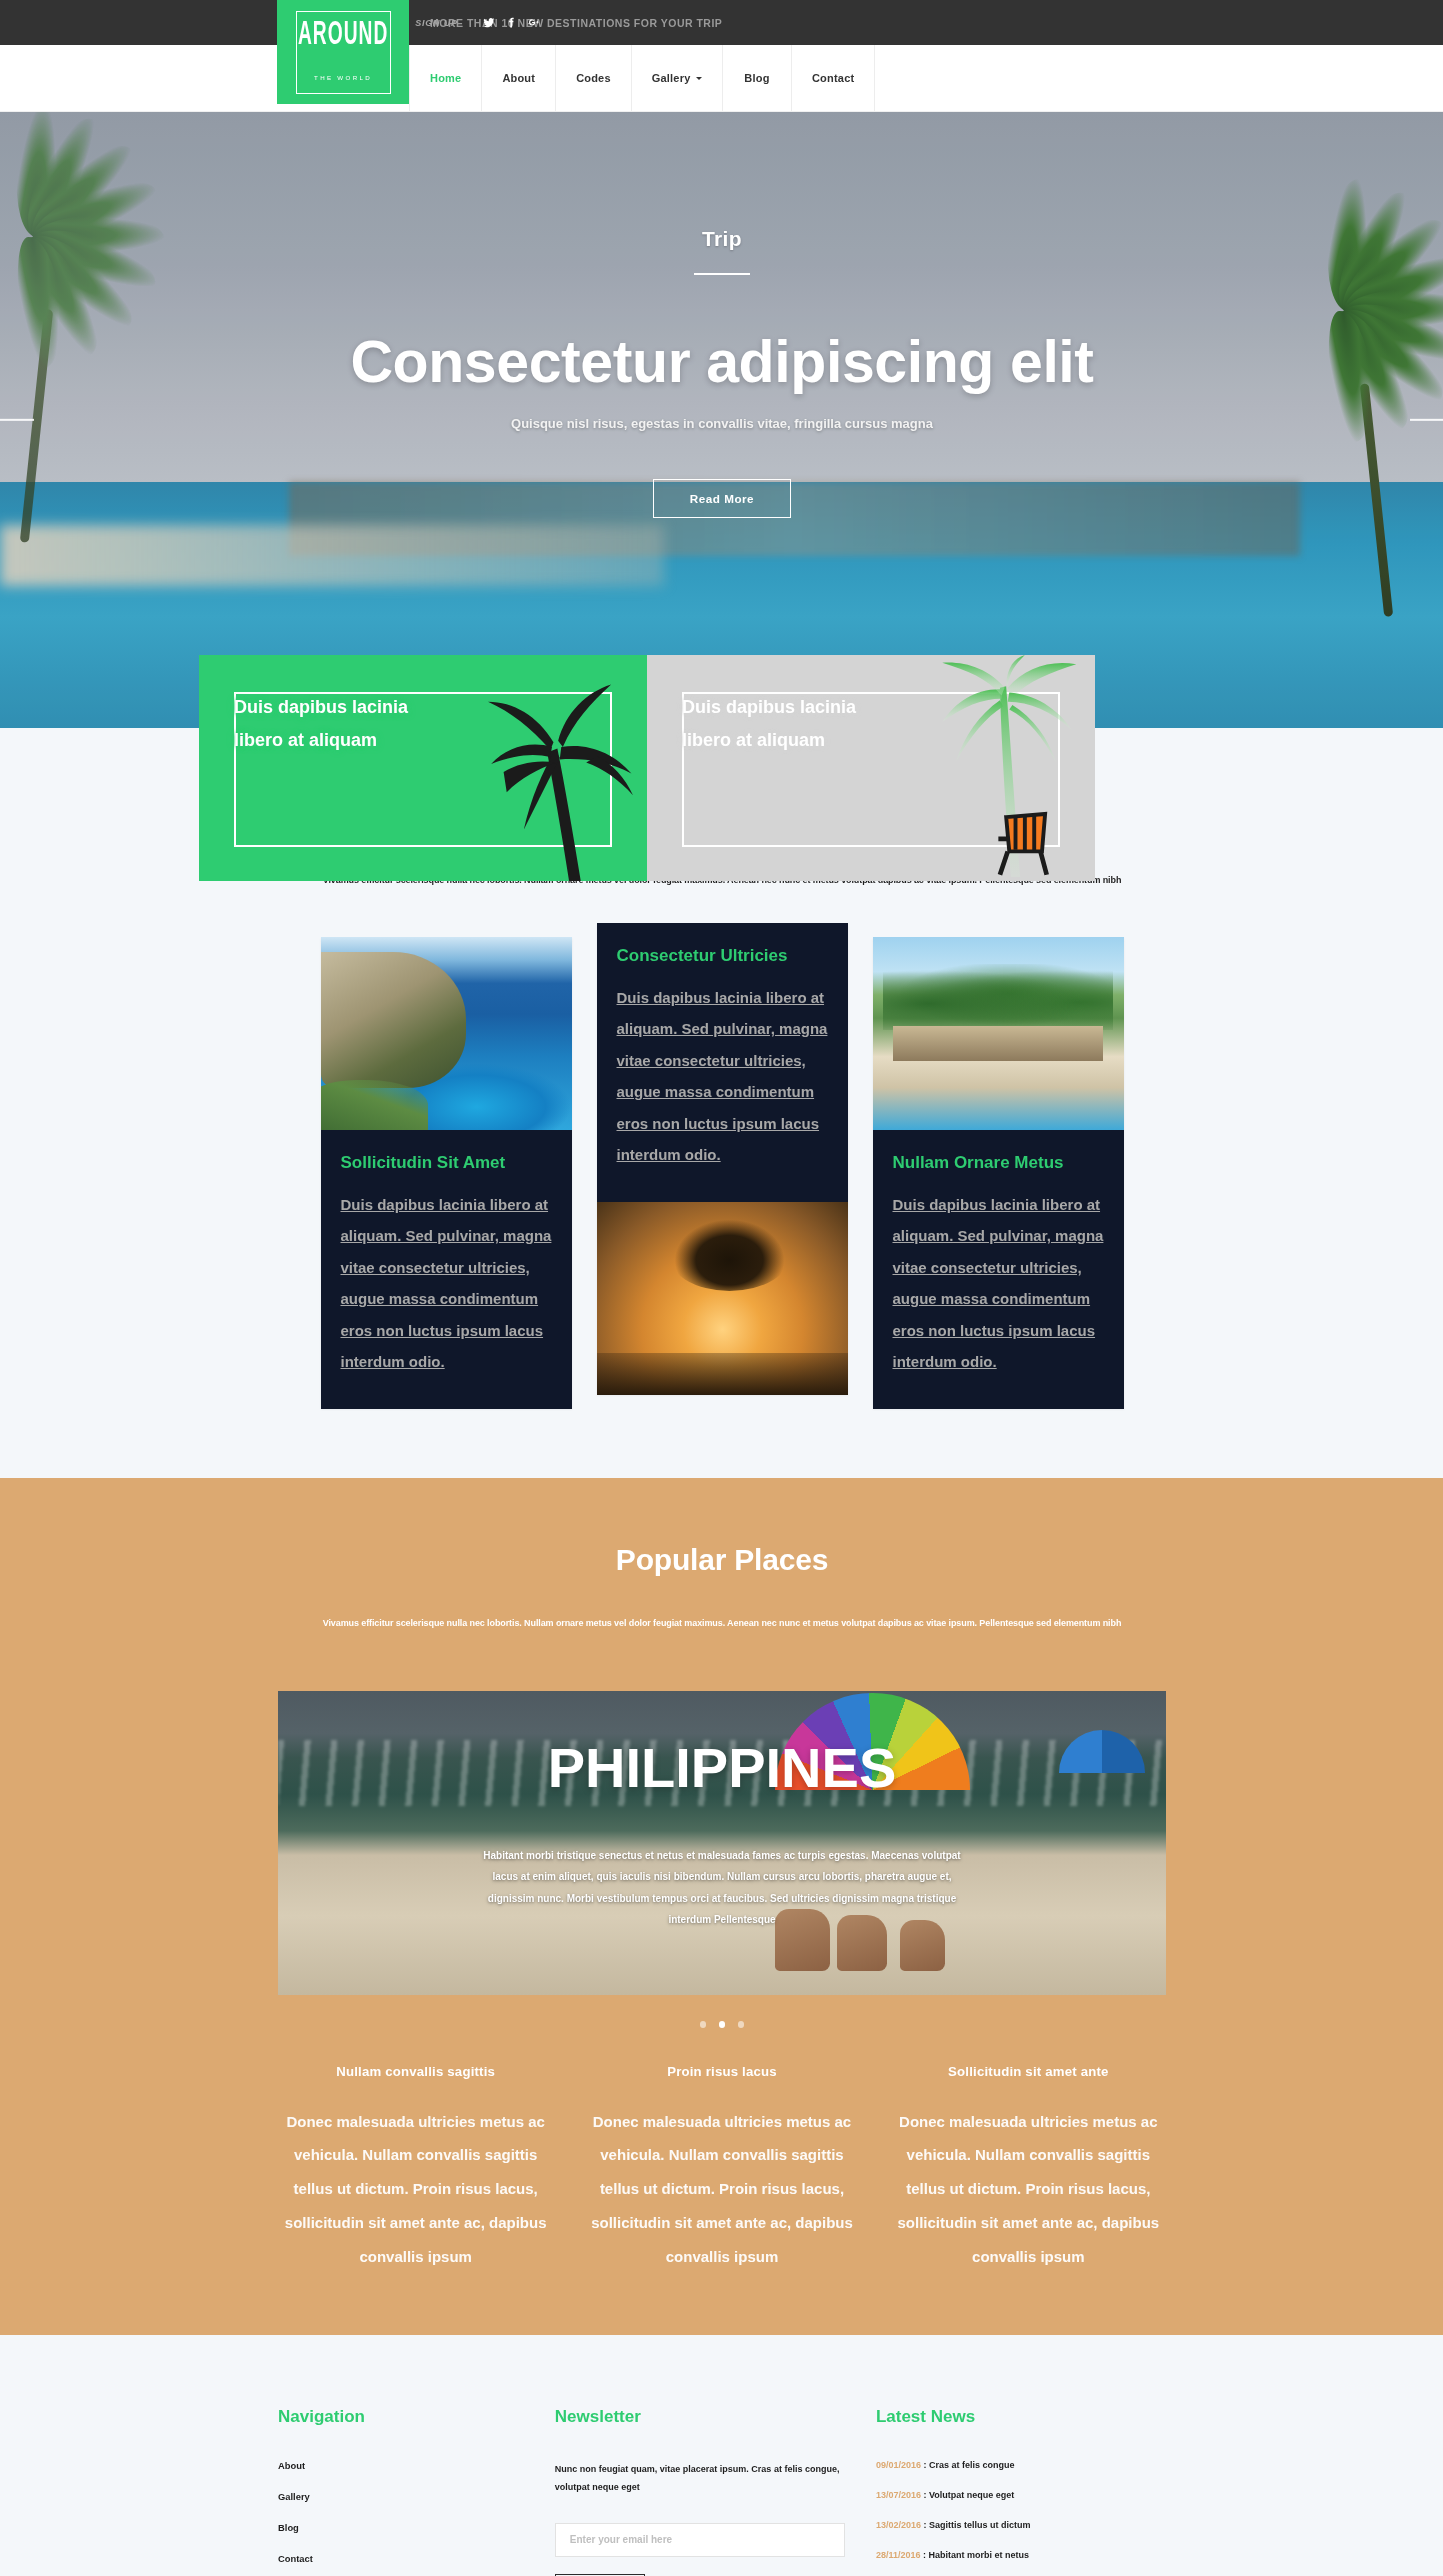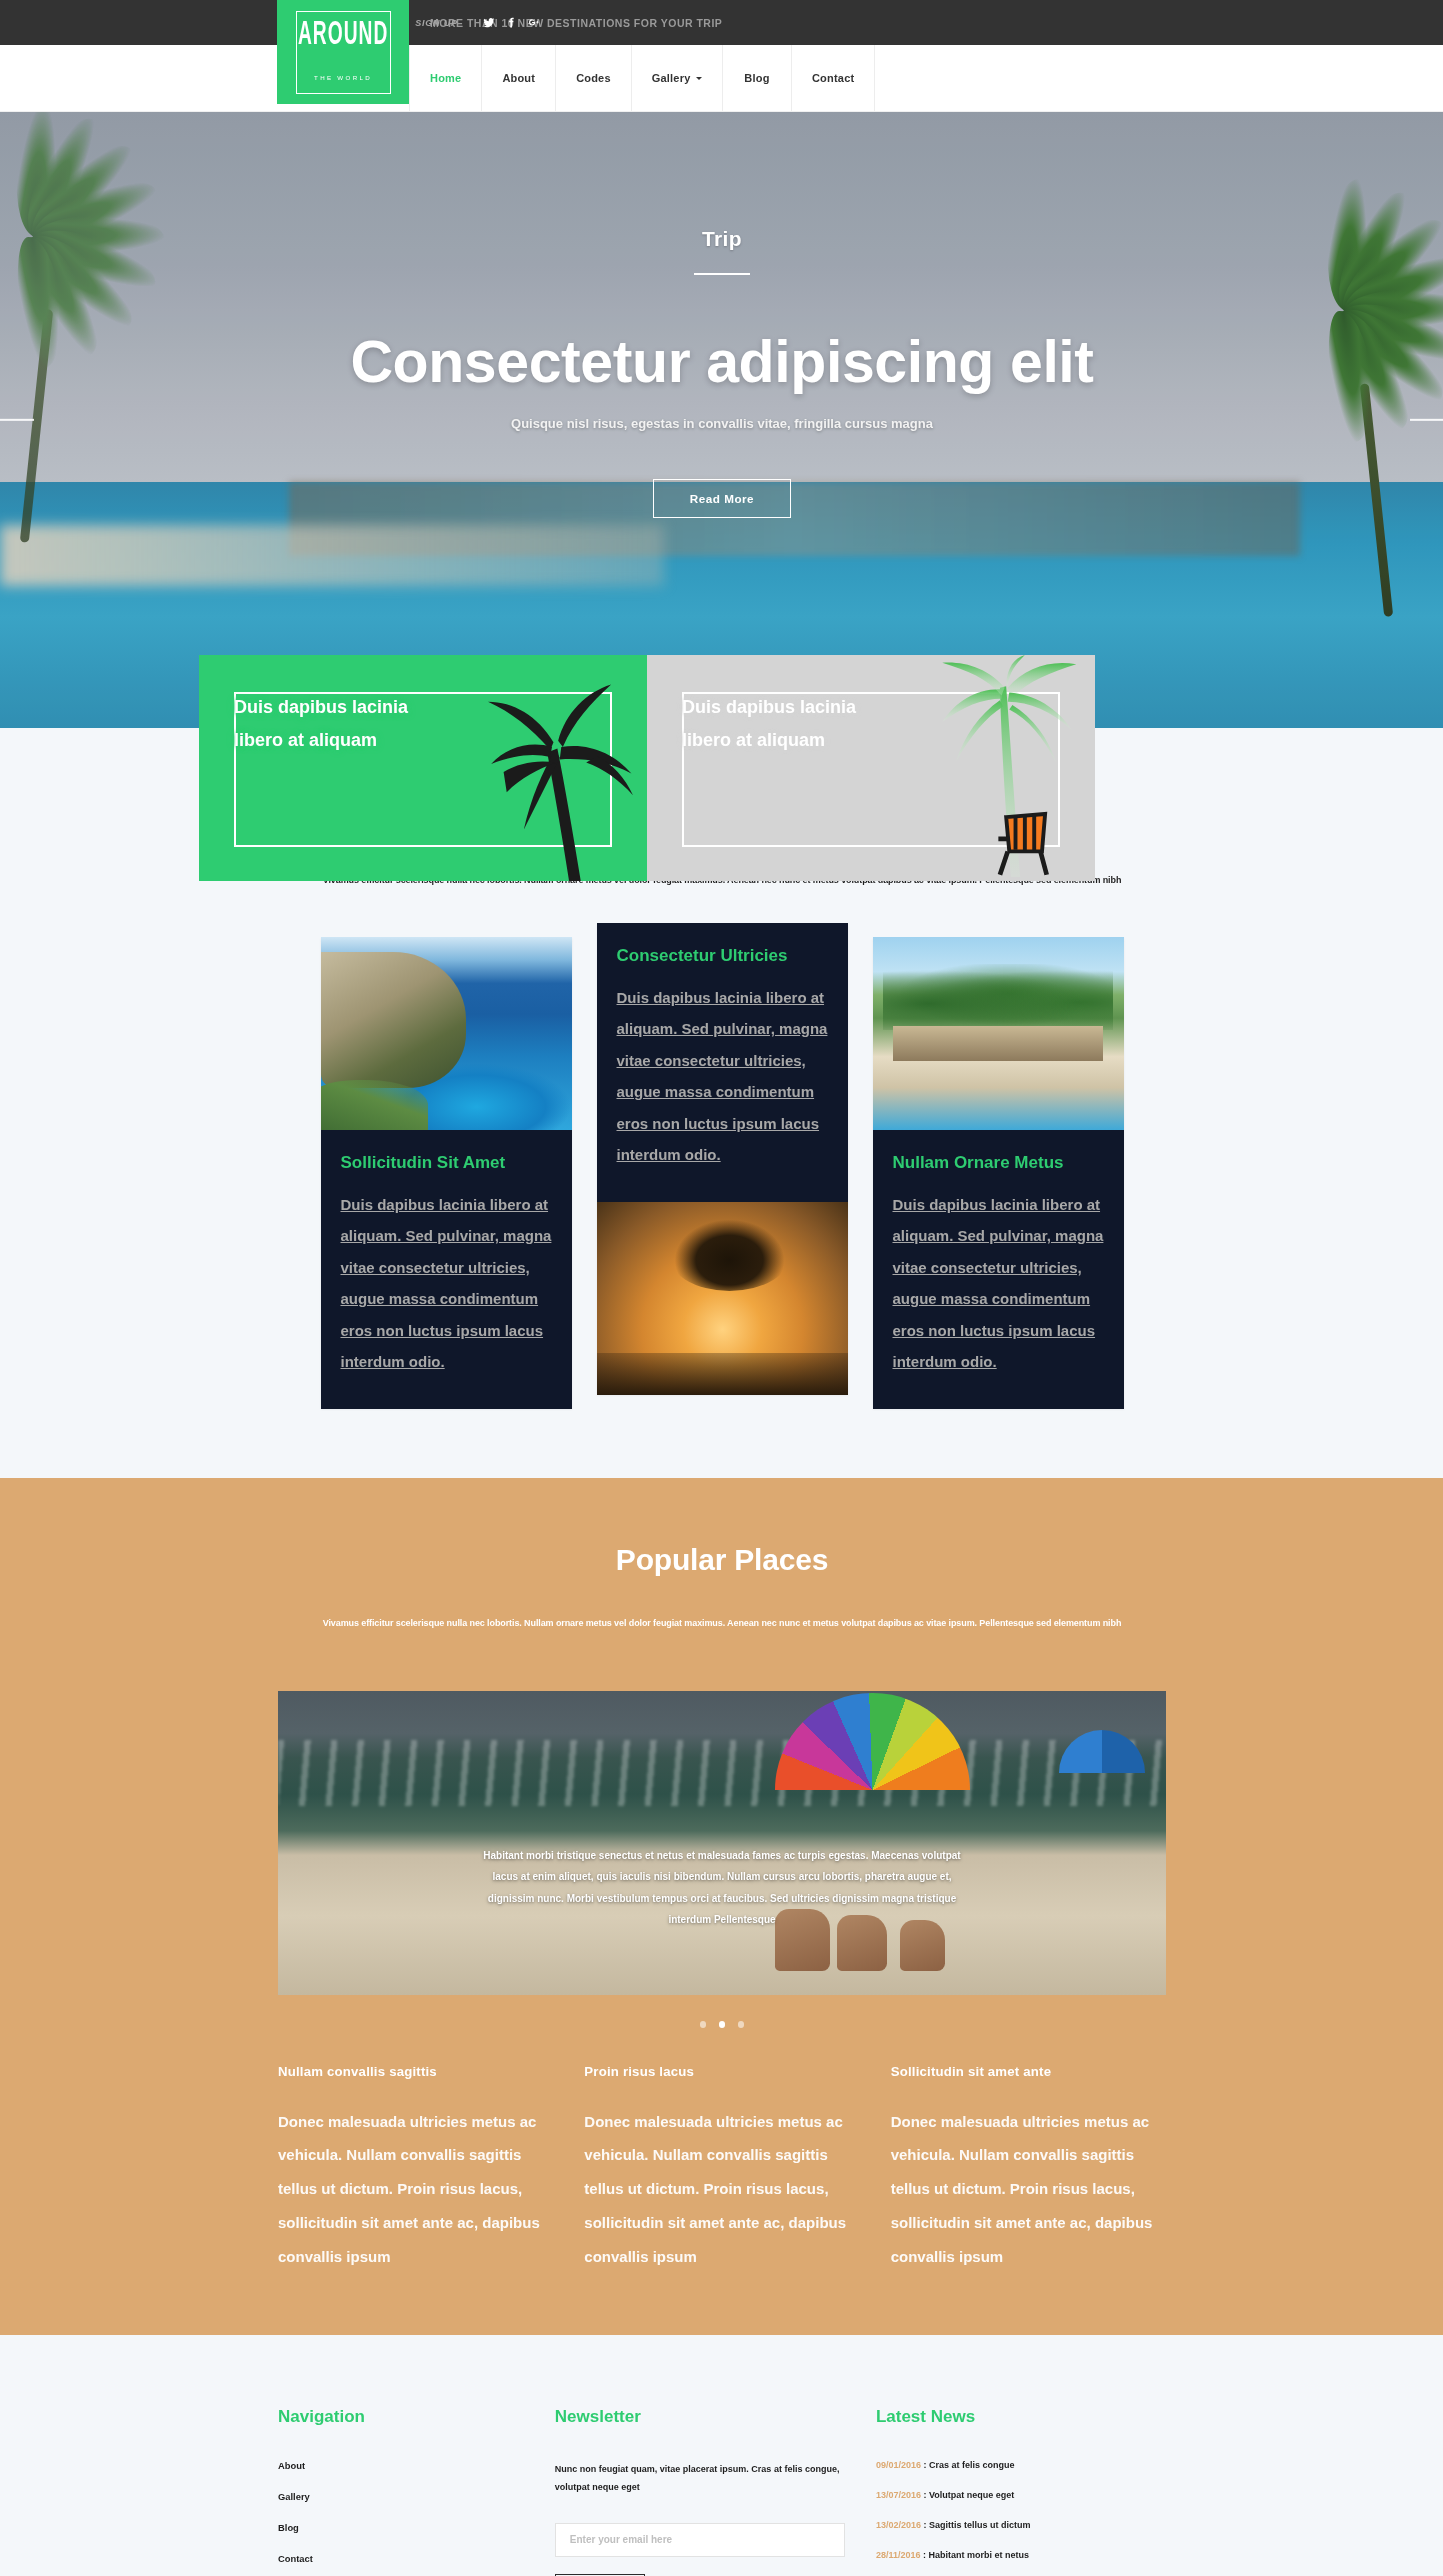--- a/index.html
+++ b/index.html
@@ -467,20 +467,21 @@
     margin-top: 26.5px;
   }
   .banner-dots .dot { width: 6.2px; height: 6.2px; border-radius: 50%; background: rgba(255,255,255,.55); cursor: pointer; }
   .banner-dots .dot.active { background: #ffffff; }
 
   .pop-cols {
     width: 888px;
     margin: 36px auto 0;
     display: flex;
     gap: 31px;
+    text-align: center;
   }
   .pop-col { flex: 1; }
   .pop-col-title {
     color: #ffffff;
     font-size: 13.2px;
     font-weight: bold;
     font-stretch: condensed;
     margin-bottom: 23.4px;
     letter-spacing: 0.2px;
   }
@@ -766,20 +767,21 @@
     <h2 class="sec-title">Popular Places</h2>
     <p class="sec-lead">Vivamus efficitur scelerisque nulla nec lobortis. Nullam ornare metus vel dolor feugiat maximus. Aenean nec nunc et metus volutpat dapibus ac vitae ipsum. Pellentesque sed elementum nibh</p>
 
     <div class="banner-wrap">
       <div class="banner">
         <div class="umbrella"></div>
         <div class="umbrella small"></div>
         <div class="beach-fig" style="left:56%;width:55px;height:62px;"></div>
         <div class="beach-fig" style="left:63%;width:50px;height:56px;"></div>
         <div class="beach-fig" style="left:70%;width:45px;height:51px;"></div>
+        <div class="banner-title">PHILIPPINES</div>
         <div class="banner-text">Habitant morbi tristique senectus et netus et malesuada fames ac turpis egestas. Maecenas volutpat lacus at enim aliquet, quis iaculis nisi bibendum. Nullam cursus arcu lobortis, pharetra augue et, dignissim nunc. Morbi vestibulum tempus orci at faucibus. Sed ultricies dignissim magna tristique interdum Pellentesque</div>
       </div>
       <div class="banner-dots" id="bannerDots">
           <span class="dot"></span>
           <span class="dot active"></span>
           <span class="dot"></span>
         </div>
     </div>
 
     <div class="pop-cols" id="popCols">

